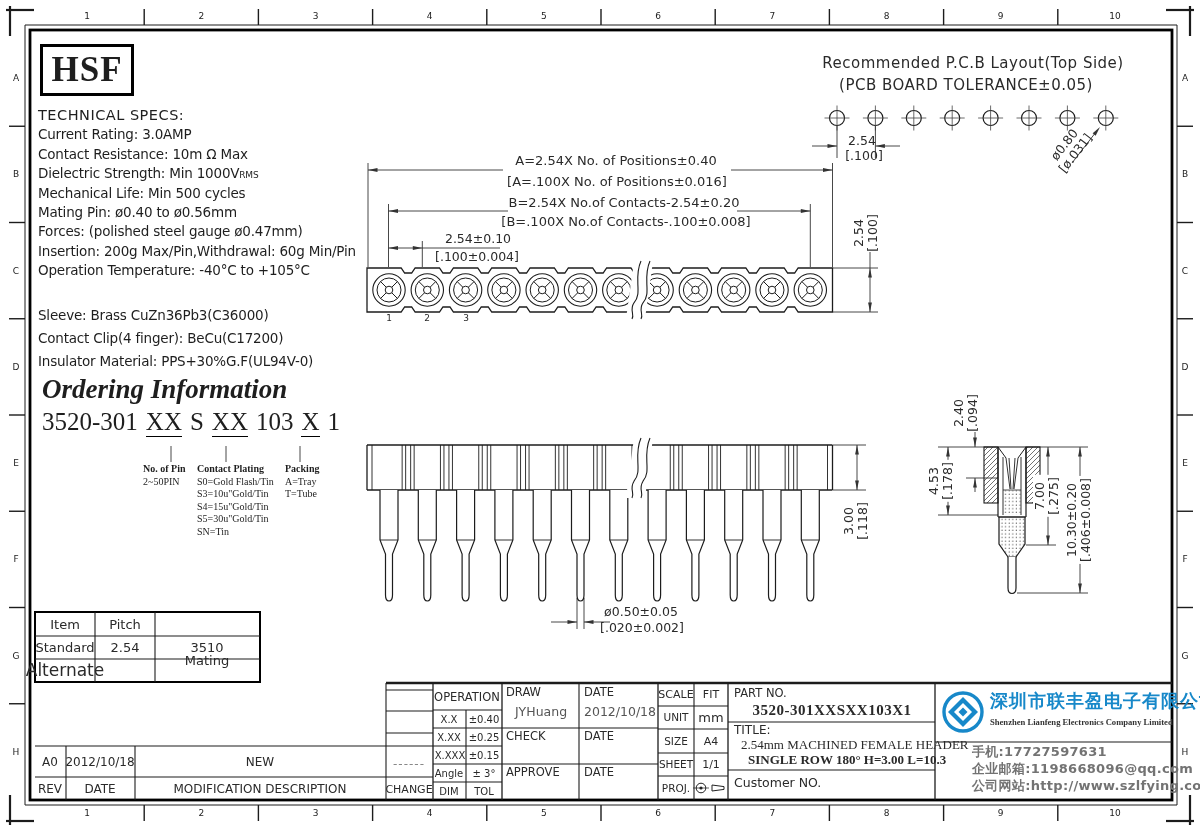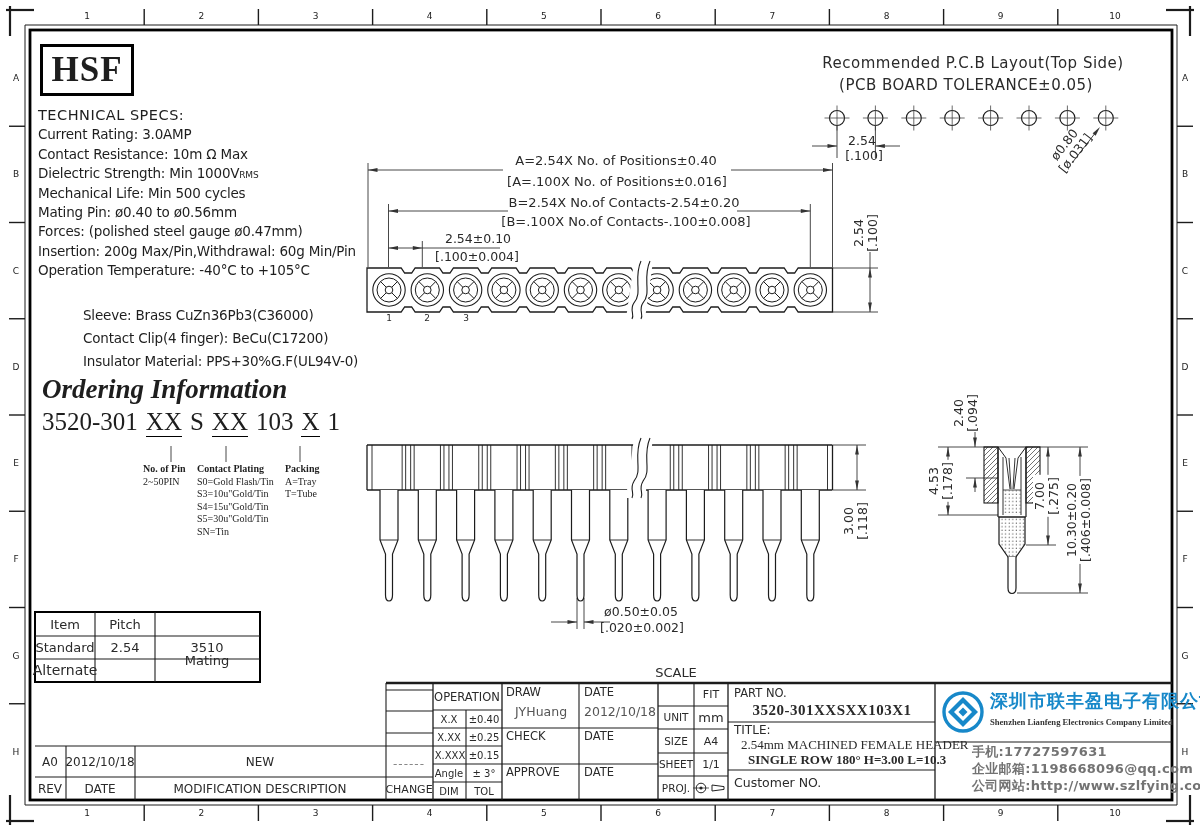--- a/index.html
+++ b/index.html
@@ -16,21 +16,21 @@
         line-height:1.12;font-size:12.5px;color:#2a2a2a;white-space:nowrap;}
   .dim{font-size:12.5px;}
   .serif{font-family:"Liberation Serif","DejaVu Serif",serif;}
   .logoBox{position:absolute;left:40px;top:44px;width:88px;height:46px;border:3px solid #000;
         display:flex;align-items:center;justify-content:center;}
   .logoBox span{font-family:"Liberation Serif","DejaVu Serif",serif;font-size:35px;font-weight:600;letter-spacing:1px;}
   #specs{position:absolute;left:38px;top:106px;font-size:13.5px;letter-spacing:-0.2px;}
   #specs .ln{height:19.4px;line-height:19.4px;}
   #specs .ttl{font-size:14.5px;letter-spacing:0.5px;}
   #mats{position:absolute;left:38px;top:304px;font-size:13.5px;letter-spacing:-0.2px;}
-  #mats .ln{height:23px;line-height:23px;margin-left:45px;}
+  #mats .ln{height:23px;line-height:23px;}
   .ordT{position:absolute;left:42px;top:374px;font-family:"Liberation Serif","DejaVu Serif",serif;
         font-style:italic;font-weight:700;font-size:27px;}
   #pn{position:absolute;left:42px;top:408px;font-family:"Liberation Serif","DejaVu Serif",serif;
       font-size:25px;display:flex;gap:8px;}
   #pn .u{border-bottom:1.6px solid #000;}
   .ocol{font-family:Liberation Serif, serif;font-size:10px;line-height:12.6px;}
   .ocol .ct{font-weight:600;}
   .cn{color:#1788c9;font-weight:700;font-size:18px;letter-spacing:1px;}
   .en{font-family:"Liberation Serif","DejaVu Serif",serif;font-size:8.6px;font-weight:600;color:#333;}
   .contact{font-weight:700;font-size:13px;color:#737373;letter-spacing:0.3px;}
@@ -498,21 +498,21 @@
     <div>10.30±0.20</div>
       <div>[.406±0.008]</div>
   </div>
 
   <div class="t" style="left:65px;top:624px;font-size:13px">Item</div>
   <div class="t" style="left:125px;top:624px;font-size:13px">Pitch</div>
   <div class="t" style="left:207px;top:660px;font-size:13px">Mating</div>
   <div class="t" style="left:65px;top:647px;font-size:13px">Standard</div>
   <div class="t" style="left:125px;top:647px;font-size:13px">2.54</div>
   <div class="t" style="left:207px;top:647px;font-size:13px">3510</div>
-  <div class="t" style="left:65px;top:670px;font-size:14px">Alternate</div>
+  <div class="t" style="left:65px;top:670px;font-size:17px">Alternate</div>
 
   <div class="t" style="left:50px;top:762px;font-size:12px">A0</div>
   <div class="t" style="left:100px;top:762px;font-size:12px">2012/10/18</div>
   <div class="t" style="left:260px;top:762px;font-size:12px">NEW</div>
   <div class="t" style="left:409px;top:764px;font-size:12px;color:#888;letter-spacing:1px">------</div>
   <div class="t" style="left:50px;top:789px;font-size:12px">REV</div>
   <div class="t" style="left:100px;top:789px;font-size:12px">DATE</div>
   <div class="t" style="left:260px;top:789px;font-size:12px">MODIFICATION  DESCRIPTION</div>
   <div class="t" style="left:409px;top:789px;font-size:11px">CHANGE</div>
 
@@ -530,21 +530,21 @@
 
   <div class="tl" style="left:506px;top:692px;font-size:11.5px">DRAW</div>
   <div class="t" style="left:541px;top:711px;font-size:12.5px;color:#555">JYHuang</div>
   <div class="tl" style="left:584px;top:692px;font-size:11.5px">DATE</div>
   <div class="t" style="left:620px;top:711px;font-size:12.5px;color:#555">2012/10/18</div>
   <div class="tl" style="left:506px;top:736px;font-size:11.5px">CHECK</div>
   <div class="tl" style="left:584px;top:736px;font-size:11.5px">DATE</div>
   <div class="tl" style="left:506px;top:772px;font-size:11.5px">APPROVE</div>
   <div class="tl" style="left:584px;top:772px;font-size:11.5px">DATE</div>
 
-  <div class="t" style="left:676px;top:672px;font-size:13px">SCALE</div>
+  <div class="t" style="left:676px;top:694px;font-size:11px">SCALE</div>
   <div class="t" style="left:711px;top:694px;font-size:11px">FIT</div>
   <div class="t" style="left:676px;top:717px;font-size:10.5px">UNIT</div>
   <div class="t" style="left:711px;top:717px;font-size:13px">mm</div>
   <div class="t" style="left:676px;top:741px;font-size:10.5px">SIZE</div>
   <div class="t" style="left:711px;top:741px;font-size:11px">A4</div>
   <div class="t" style="left:676px;top:764px;font-size:10.5px">SHEET</div>
   <div class="t" style="left:711px;top:764px;font-size:11px">1/1</div>
   <div class="t" style="left:676px;top:788px;font-size:10.5px">PROJ.</div>
 
   <div class="tl" style="left:734px;top:693px;font-size:11.5px">PART NO.</div>

